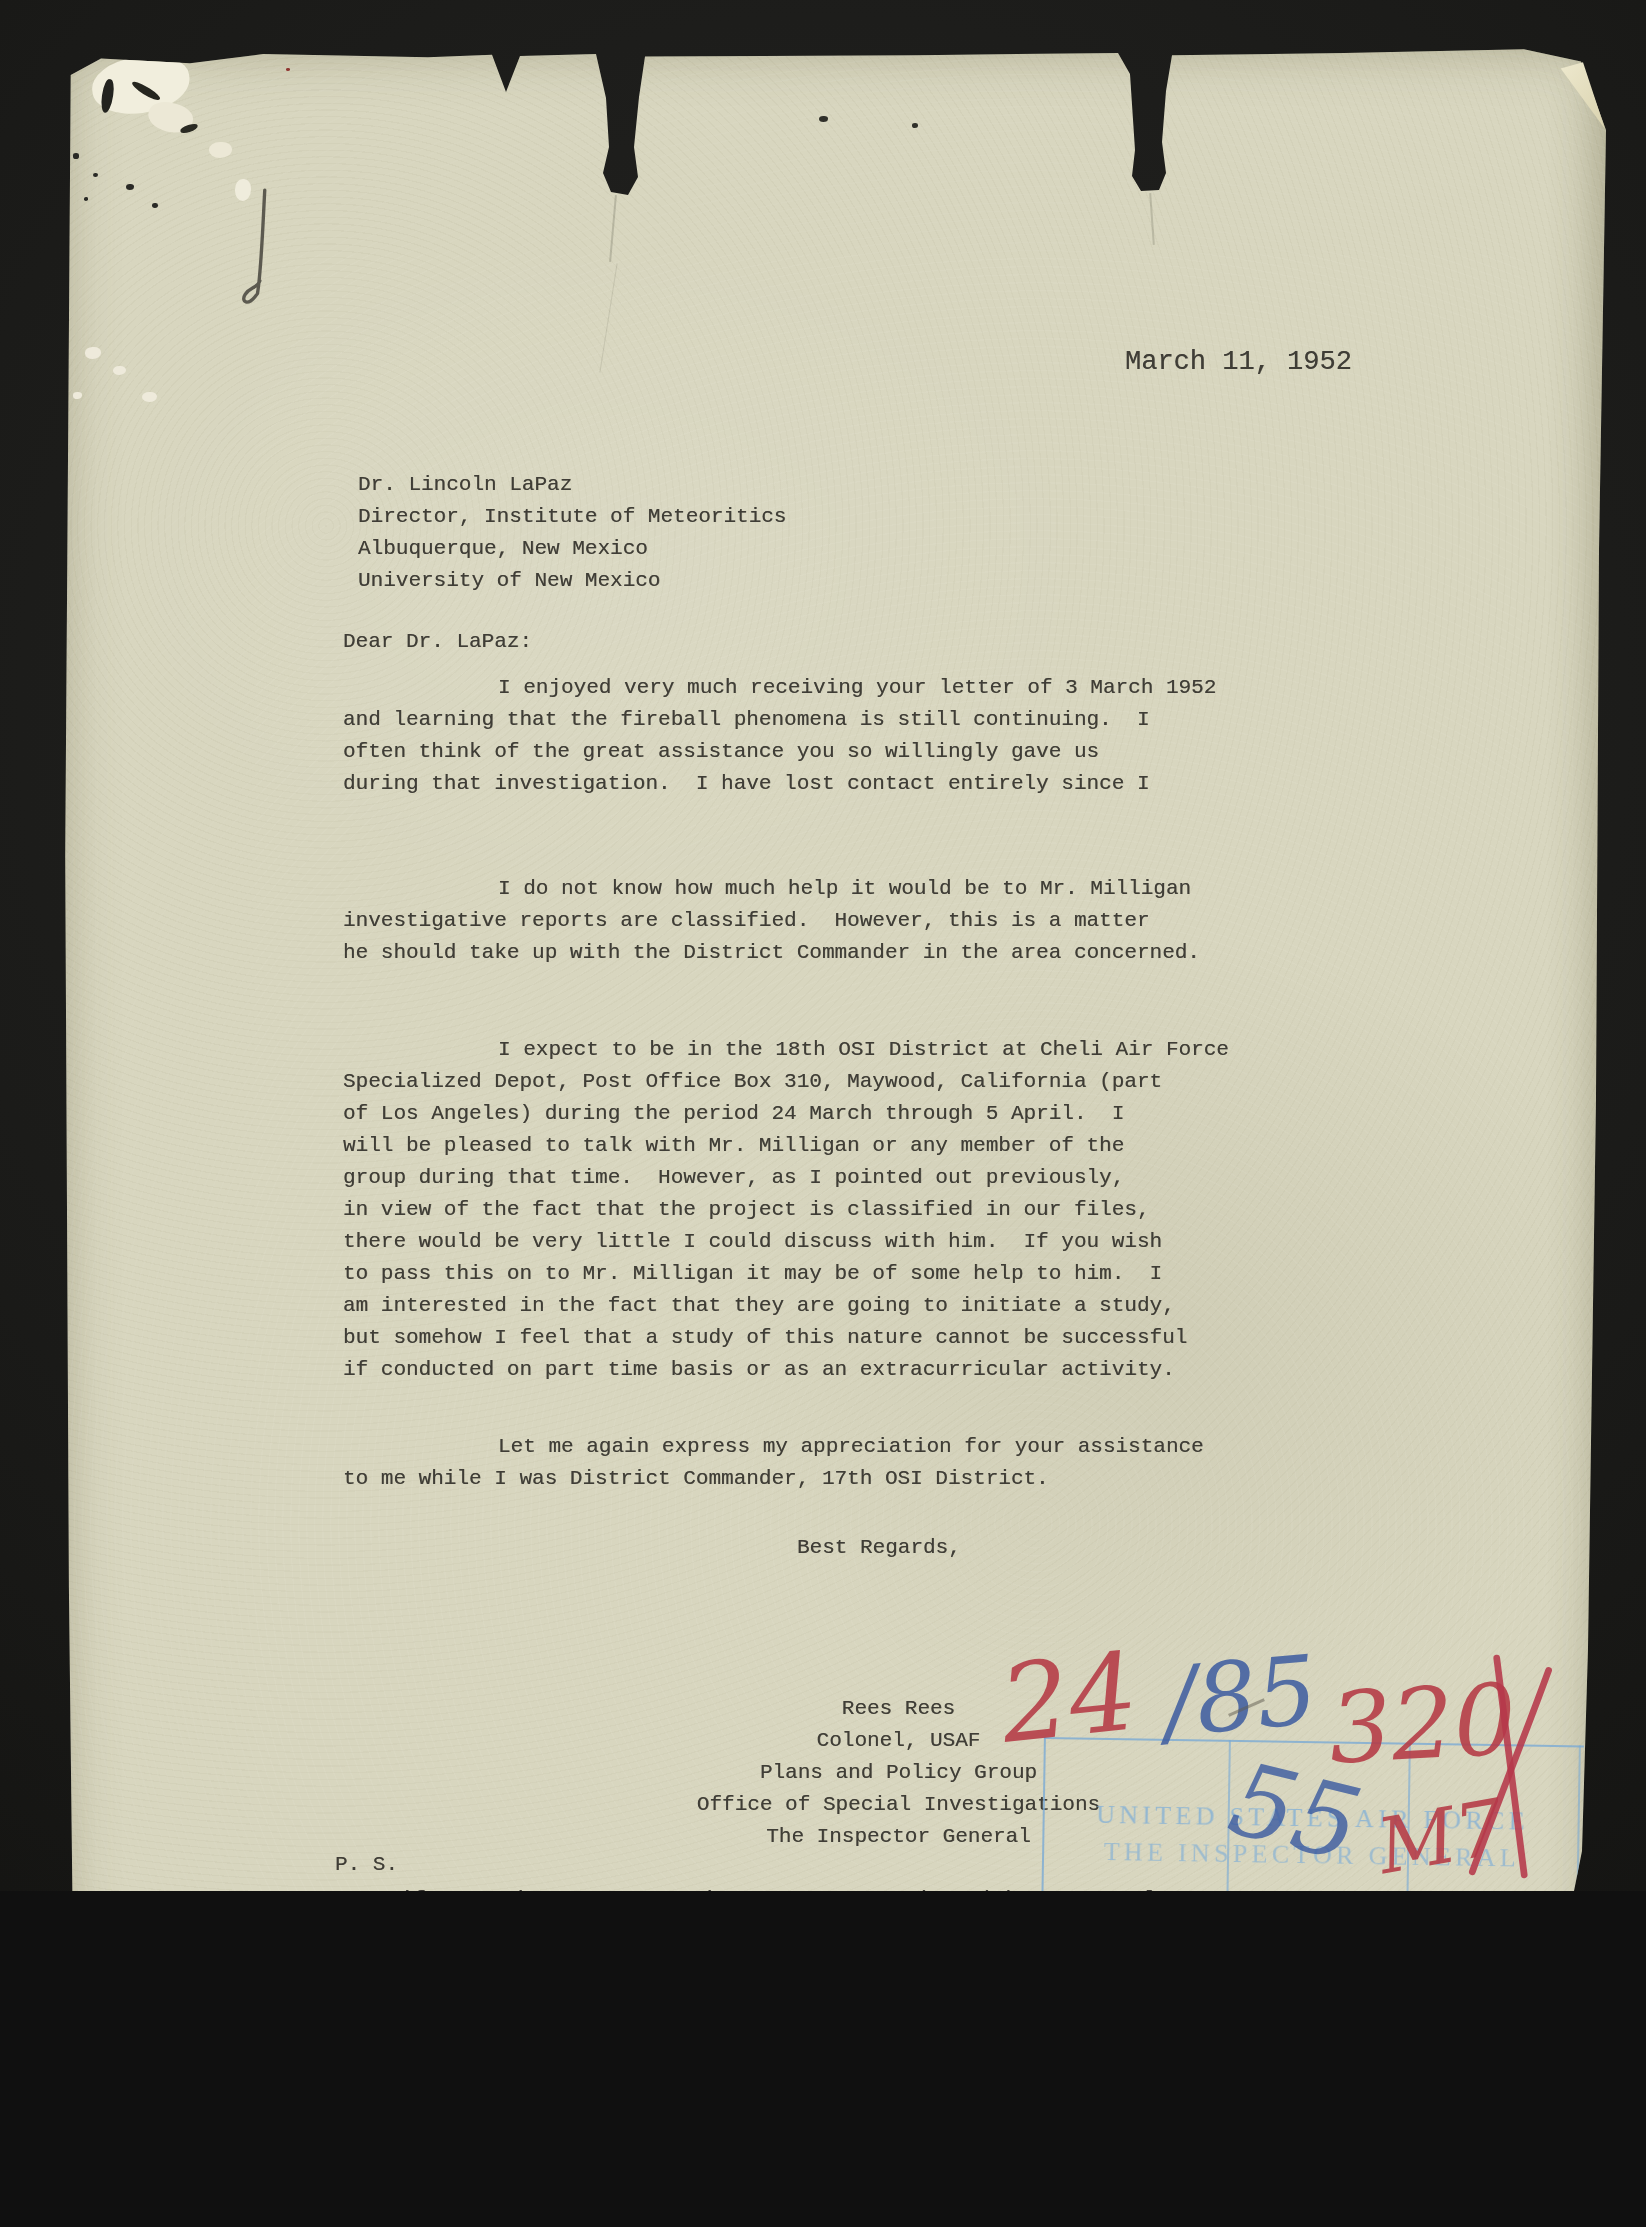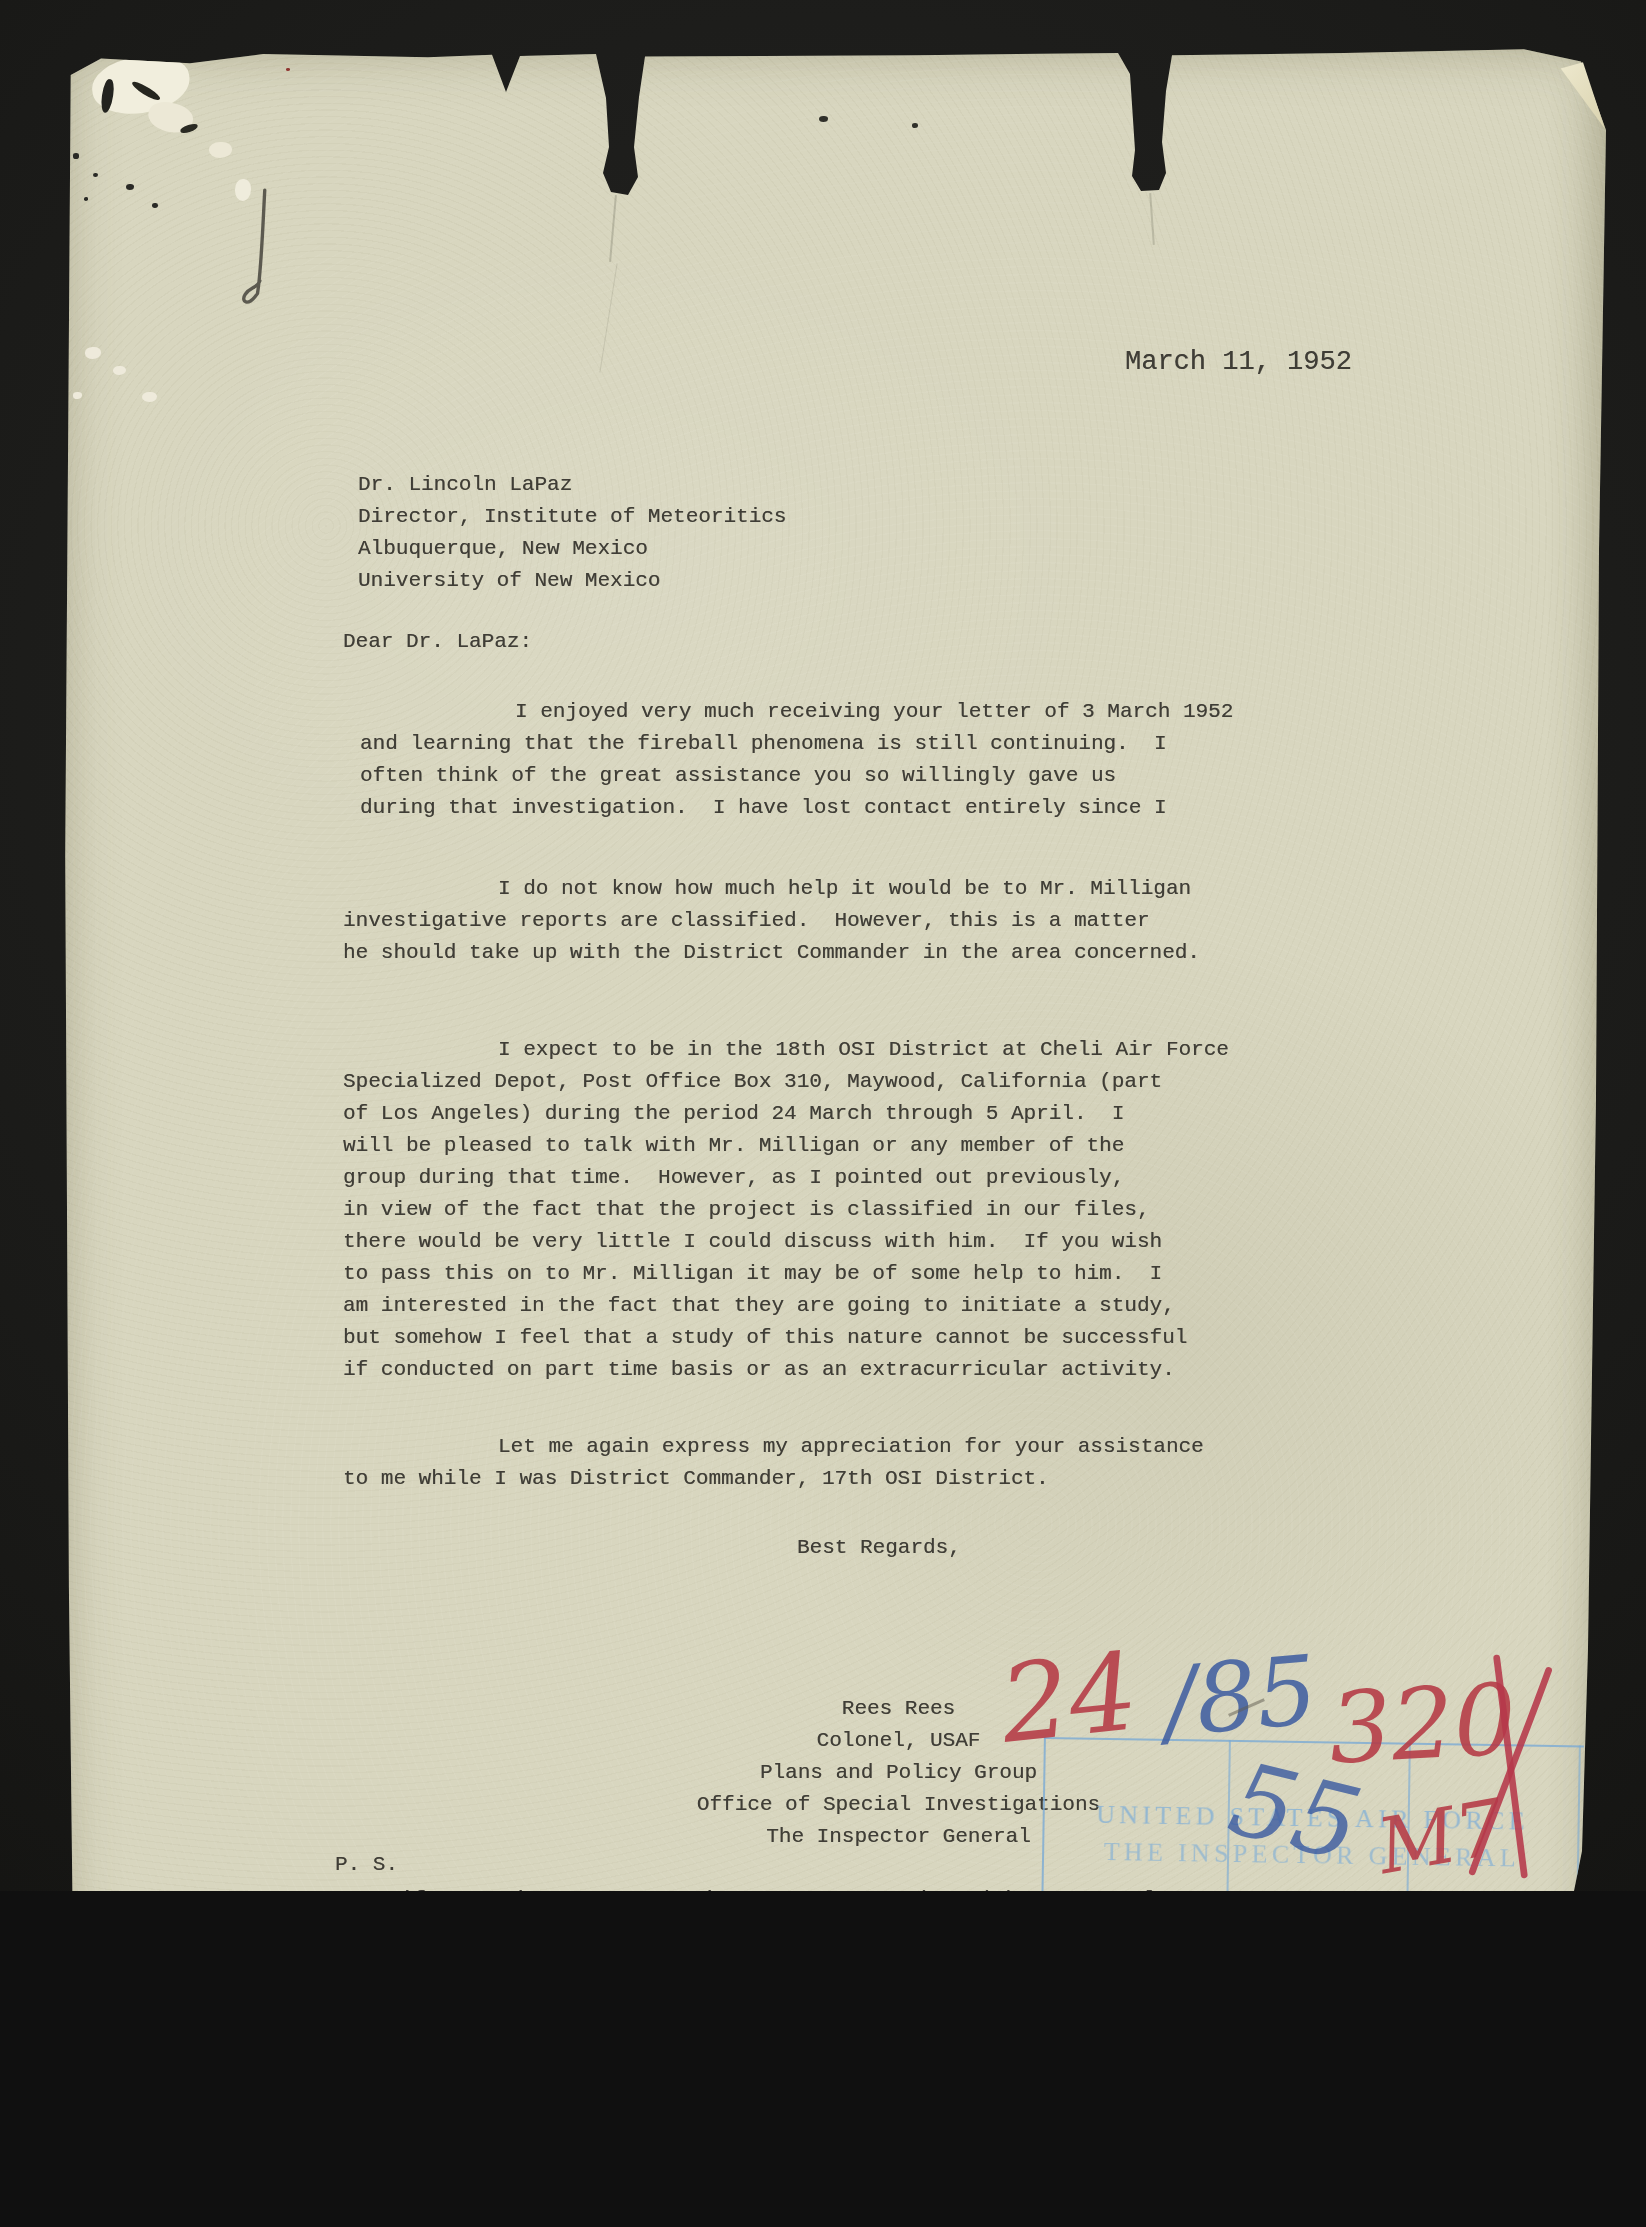--- a/index.html
+++ b/index.html
@@ -90,21 +90,21 @@
     <svg style="position:absolute;left:175px;top:133px;" width="43" height="140" viewBox="0 0 70 230">
       <path d="M42,15 C38,90 36,150 30,185 C14,208 2,198 10,186 C18,174 30,176 34,164" fill="none" stroke="#46443c" stroke-width="5.5" stroke-linecap="round" opacity=".85"></path>
     </svg>
 
     <div class="typed" style="left:1061px;top:298px;font-size:27px;">March 11, 1952</div>
 
     <div class="typed" style="left:294px;top:421px;"><div>Dr. Lincoln LaPaz</div><div>Director, Institute of Meteoritics</div><div>Albuquerque, New Mexico</div><div>University of New Mexico</div></div>
 
     <div class="typed" style="left:279px;top:578px;">Dear Dr. LaPaz:</div>
 
-    <div class="typed para" style="left:279px;top:648px;margin-left:17px;"><div>I enjoyed very much receiving your letter of 3 March 1952</div><div>and learning that the fireball phenomena is still continuing.  I</div><div>often think of the great assistance you so willingly gave us</div><div>during that investigation.  I have lost contact entirely since I</div></div>
+    <div class="typed para" style="left:279px;top:624px;"><div>I enjoyed very much receiving your letter of 3 March 1952</div><div>and learning that the fireball phenomena is still continuing.  I</div><div>often think of the great assistance you so willingly gave us</div><div>during that investigation.  I have lost contact entirely since I</div></div>
     <div class="typed para" style="left:279px;top:825px;"><div>I do not know how much help it would be to Mr. Milligan</div><div>investigative reports are classified.  However, this is a matter</div><div>he should take up with the District Commander in the area concerned.</div></div>
     <div class="typed para" style="left:279px;top:986px;"><div>I expect to be in the 18th OSI District at Cheli Air Force</div><div>Specialized Depot, Post Office Box 310, Maywood, California (part</div><div>of Los Angeles) during the period 24 March through 5 April.  I</div><div>will be pleased to talk with Mr. Milligan or any member of the</div><div>group during that time.  However, as I pointed out previously,</div><div>in view of the fact that the project is classified in our files,</div><div>there would be very little I could discuss with him.  If you wish</div><div>to pass this on to Mr. Milligan it may be of some help to him.  I</div><div>am interested in the fact that they are going to initiate a study,</div><div>but somehow I feel that a study of this nature cannot be successful</div><div>if conducted on part time basis or as an extracurricular activity.</div></div>
     <div class="typed para" style="left:279px;top:1383px;"><div>Let me again express my appreciation for your assistance</div><div>to me while I was District Commander, 17th OSI District.</div></div>
 
     <div class="typed" style="left:733px;top:1484px;">Best Regards,</div>
 
     <div class="typed" style="left:584px;top:1645px;width:501px;text-align:center;"><div>Rees Rees</div><div>Colonel, USAF</div><div>Plans and Policy Group</div><div>Office of Special Investigations</div><div>The Inspector General</div></div>
 
     <div class="typed" style="left:271px;top:1801px;">P. S.</div>
     <div class="typed" style="left:324px;top:1836px;">Life Magazine representative  spent some time with me recently.</div>

